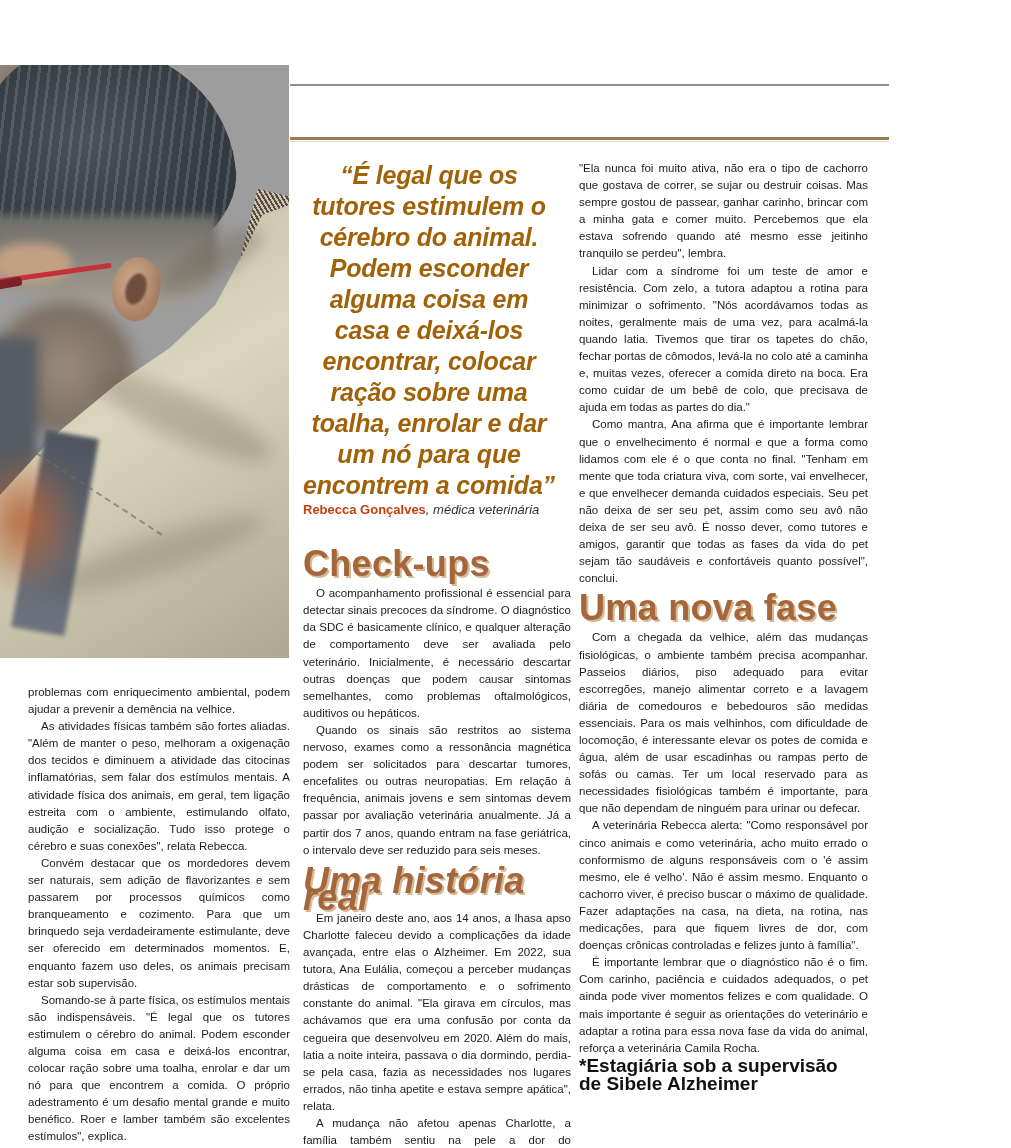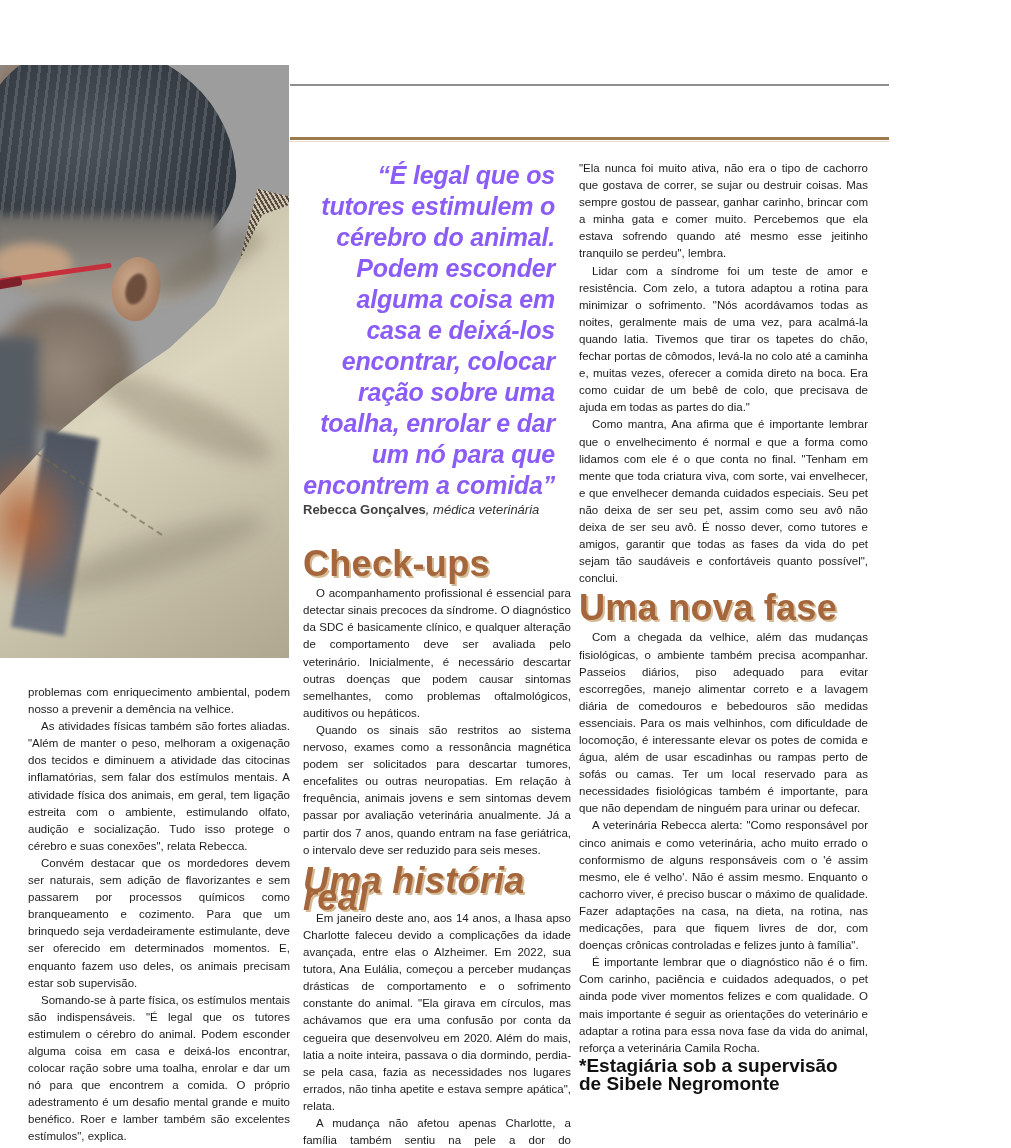--- a/index.html
+++ b/index.html
@@ -77,24 +77,24 @@
   .col { position:absolute; font-size:11.5px; line-height:17.1px; }
   .col p { margin:0; text-indent:13px; text-align:justify; }
   .col p.noindent { text-indent:0; }
   .col1 { left:28px;  top:684px; width:262px; }
   .col2 { left:303px; top:160px; width:268px; }
   .col3 { left:579px; top:160px; width:289px; }
 
   .pullquote {
     margin:0; width:252px;
     font-size:25px; line-height:31px; font-weight:700; font-style:italic;
-    color:#8b5cf6; letter-spacing:-0.2px; text-align:right;
+    color:#a16207; letter-spacing:-0.2px; text-align:center;
   }
   .attribution { margin:14px 0 0; font-size:13px; text-indent:0 !important; text-align:left !important; }
-  .attribution .name { font-weight:700; color:#404040; }
+  .attribution .name { font-weight:700; color:#c2410c; }
   .attribution .role { color:#333;font-style:italic; }
 
   h2.section {
     margin:0; font-size:36px; font-weight:700; letter-spacing:.3px;
     color:#a5663b; text-shadow:2px 2px 0 #d6ba95;
   }
   .col2 h2.first { margin-top:37px; margin-bottom:13px; }
   .col2 h2.second { margin-top:13px; margin-bottom:4px;font-style:italic; }
   .col3 h2.section { margin-top:12px; margin-bottom:13px; }
 
@@ -124,21 +124,21 @@
     <div class="jacket"></div>
     <div class="strap"></div>
     <div class="fold1"></div>
     <div class="fold2"></div>
     <div class="fold3"></div>
     <div class="seam"></div>
     <div class="orange-blur"></div>
   </figure>
 
   <section class="col col1">
-    <p class="noindent">problemas com enriquecimento ambiental, podem nosso a prevenir a demência na velhice.</p>
+    <p class="noindent">problemas com enriquecimento ambiental, podem ajudar a prevenir a demência na velhice.</p>
     <p>As atividades físicas também são fortes aliadas. "Além de manter o peso, melhoram a oxigenação dos tecidos e diminuem a atividade das citocinas inflamatórias, sem falar dos estímulos mentais. A atividade física dos animais, em geral, tem ligação estreita com o ambiente, estimulando olfato, audição e socialização. Tudo isso protege o cérebro e suas conexões", relata Rebecca.</p>
     <p>Convém destacar que os mordedores devem ser naturais, sem adição de flavorizantes e sem passarem por processos químicos como branqueamento e cozimento. Para que um brinquedo seja verdadeiramente estimulante, deve ser oferecido em determinados momentos. E, enquanto fazem uso deles, os animais precisam estar sob supervisão.</p>
     <p>Somando-se à parte física, os estímulos mentais são indispensáveis. "É legal que os tutores estimulem o cérebro do animal. Podem esconder alguma coisa em casa e deixá-los encontrar, colocar ração sobre uma toalha, enrolar e dar um nó para que encontrem a comida. O próprio adestramento é um desafio mental grande e muito benéfico. Roer e lamber também são excelentes estímulos", explica.</p>
   </section>
 
   <section class="col col2">
     <blockquote class="pullquote">“É legal que os tutores estimulem o cérebro do animal. Podem esconder alguma coisa em casa e deixá-los encontrar, colocar ração sobre uma toalha, enrolar e dar um nó para que encontrem a comida”</blockquote>
     <p class="attribution"><span class="name">Rebecca Gonçalves</span><span class="role">, médica veterinária</span></p>
 
     <h2 class="section first">Check-ups</h2>
@@ -153,16 +153,16 @@
   <section class="col col3">
     <p class="noindent">"Ela nunca foi muito ativa, não era o tipo de cachorro que gostava de correr, se sujar ou destruir coisas. Mas sempre gostou de passear, ganhar carinho, brincar com a minha gata e comer muito. Percebemos que ela estava sofrendo quando até mesmo esse jeitinho tranquilo se perdeu", lembra.</p>
     <p>Lidar com a síndrome foi um teste de amor e resistência. Com zelo, a tutora adaptou a rotina para minimizar o sofrimento. "Nós acordávamos todas as noites, geralmente mais de uma vez, para acalmá-la quando latia. Tivemos que tirar os tapetes do chão, fechar portas de cômodos, levá-la no colo até a caminha e, muitas vezes, oferecer a comida direto na boca. Era como cuidar de um bebê de colo, que precisava de ajuda em todas as partes do dia."</p>
     <p>Como mantra, Ana afirma que é importante lembrar que o envelhecimento é normal e que a forma como lidamos com ele é o que conta no final. "Tenham em mente que toda criatura viva, com sorte, vai envelhecer, e que envelhecer demanda cuidados especiais. Seu pet não deixa de ser seu pet, assim como seu avô não deixa de ser seu avô. É nosso dever, como tutores e amigos, garantir que todas as fases da vida do pet sejam tão saudáveis e confortáveis quanto possível", conclui.</p>
 
     <h2 class="section">Uma nova fase</h2>
     <p>Com a chegada da velhice, além das mudanças fisiológicas, o ambiente também precisa acompanhar. Passeios diários, piso adequado para evitar escorregões, manejo alimentar correto e a lavagem diária de comedouros e bebedouros são medidas essenciais. Para os mais velhinhos, com dificuldade de locomoção, é interessante elevar os potes de comida e água, além de usar escadinhas ou rampas perto de sofás ou camas. Ter um local reservado para as necessidades fisiológicas também é importante, para que não dependam de ninguém para urinar ou defecar.</p>
     <p>A veterinária Rebecca alerta: "Como responsável por cinco animais e como veterinária, acho muito errado o conformismo de alguns responsáveis com o 'é assim mesmo, ele é velho'. Não é assim mesmo. Enquanto o cachorro viver, é preciso buscar o máximo de qualidade. Fazer adaptações na casa, na dieta, na rotina, nas medicações, para que fiquem livres de dor, com doenças crônicas controladas e felizes junto à família".</p>
     <p>É importante lembrar que o diagnóstico não é o fim. Com carinho, paciência e cuidados adequados, o pet ainda pode viver momentos felizes e com qualidade. O mais importante é seguir as orientações do veterinário e adaptar a rotina para essa nova fase da vida do animal, reforça a veterinária Camila Rocha.</p>
 
-    <p class="footnote"><span>*Estagiária sob a supervisão</span><br><span>de Sibele Negromonte</span></p>
+    <p class="footnote"><span>*Estagiária sob a supervisão</span><br><span>de Sibele Alzheimer</span></p>
   </section>
 
 </div>
 
 </body></html>

